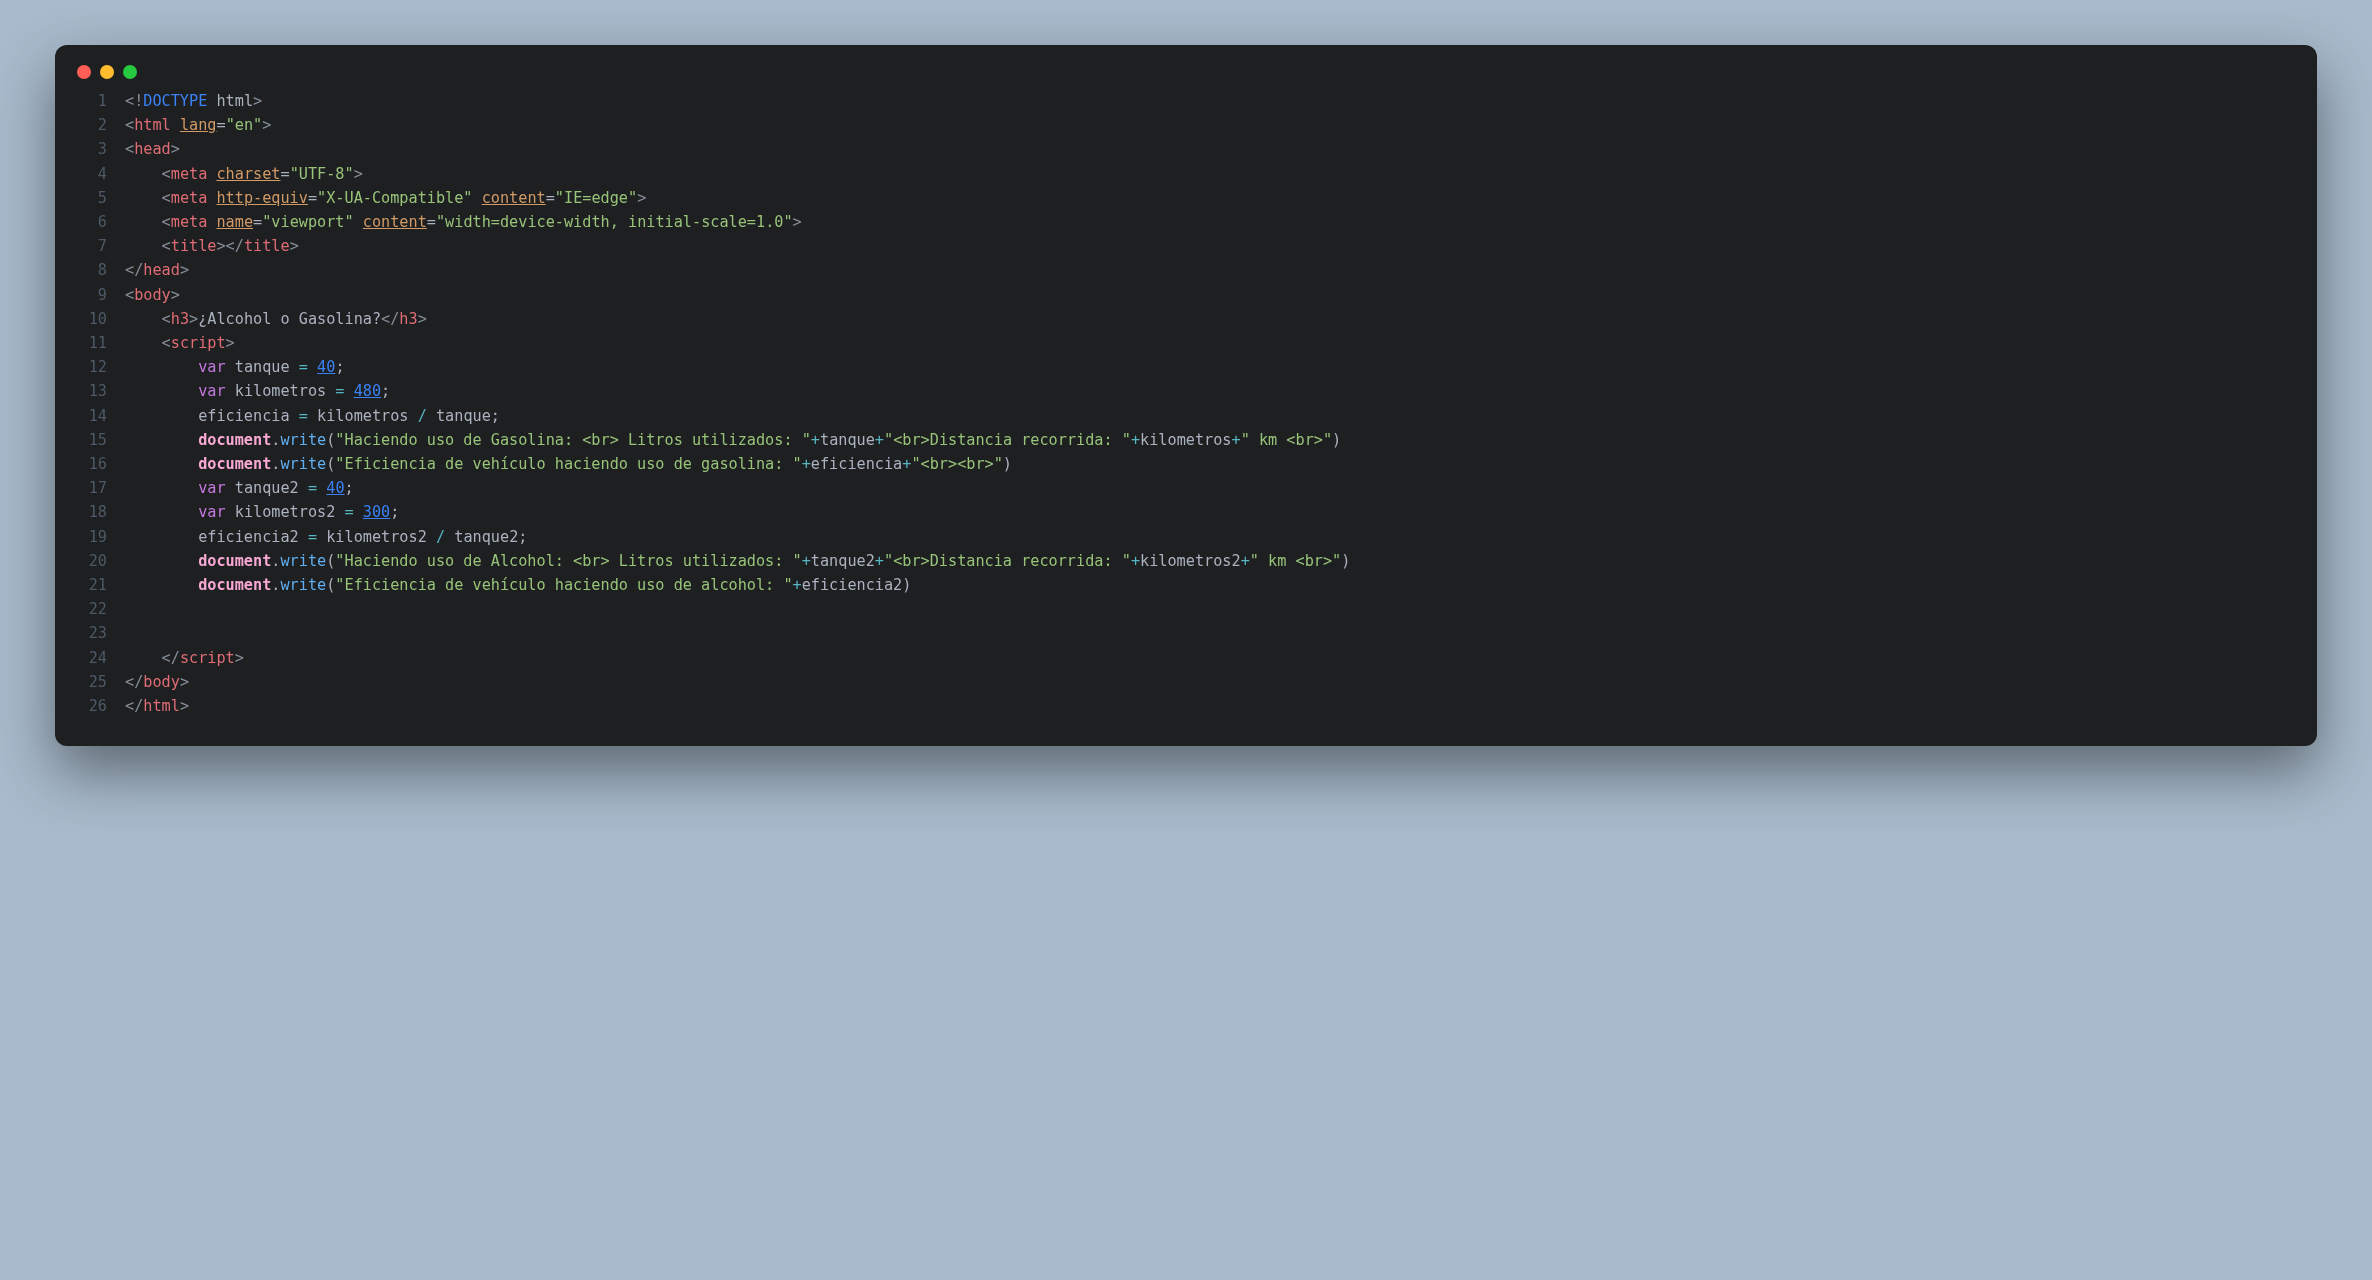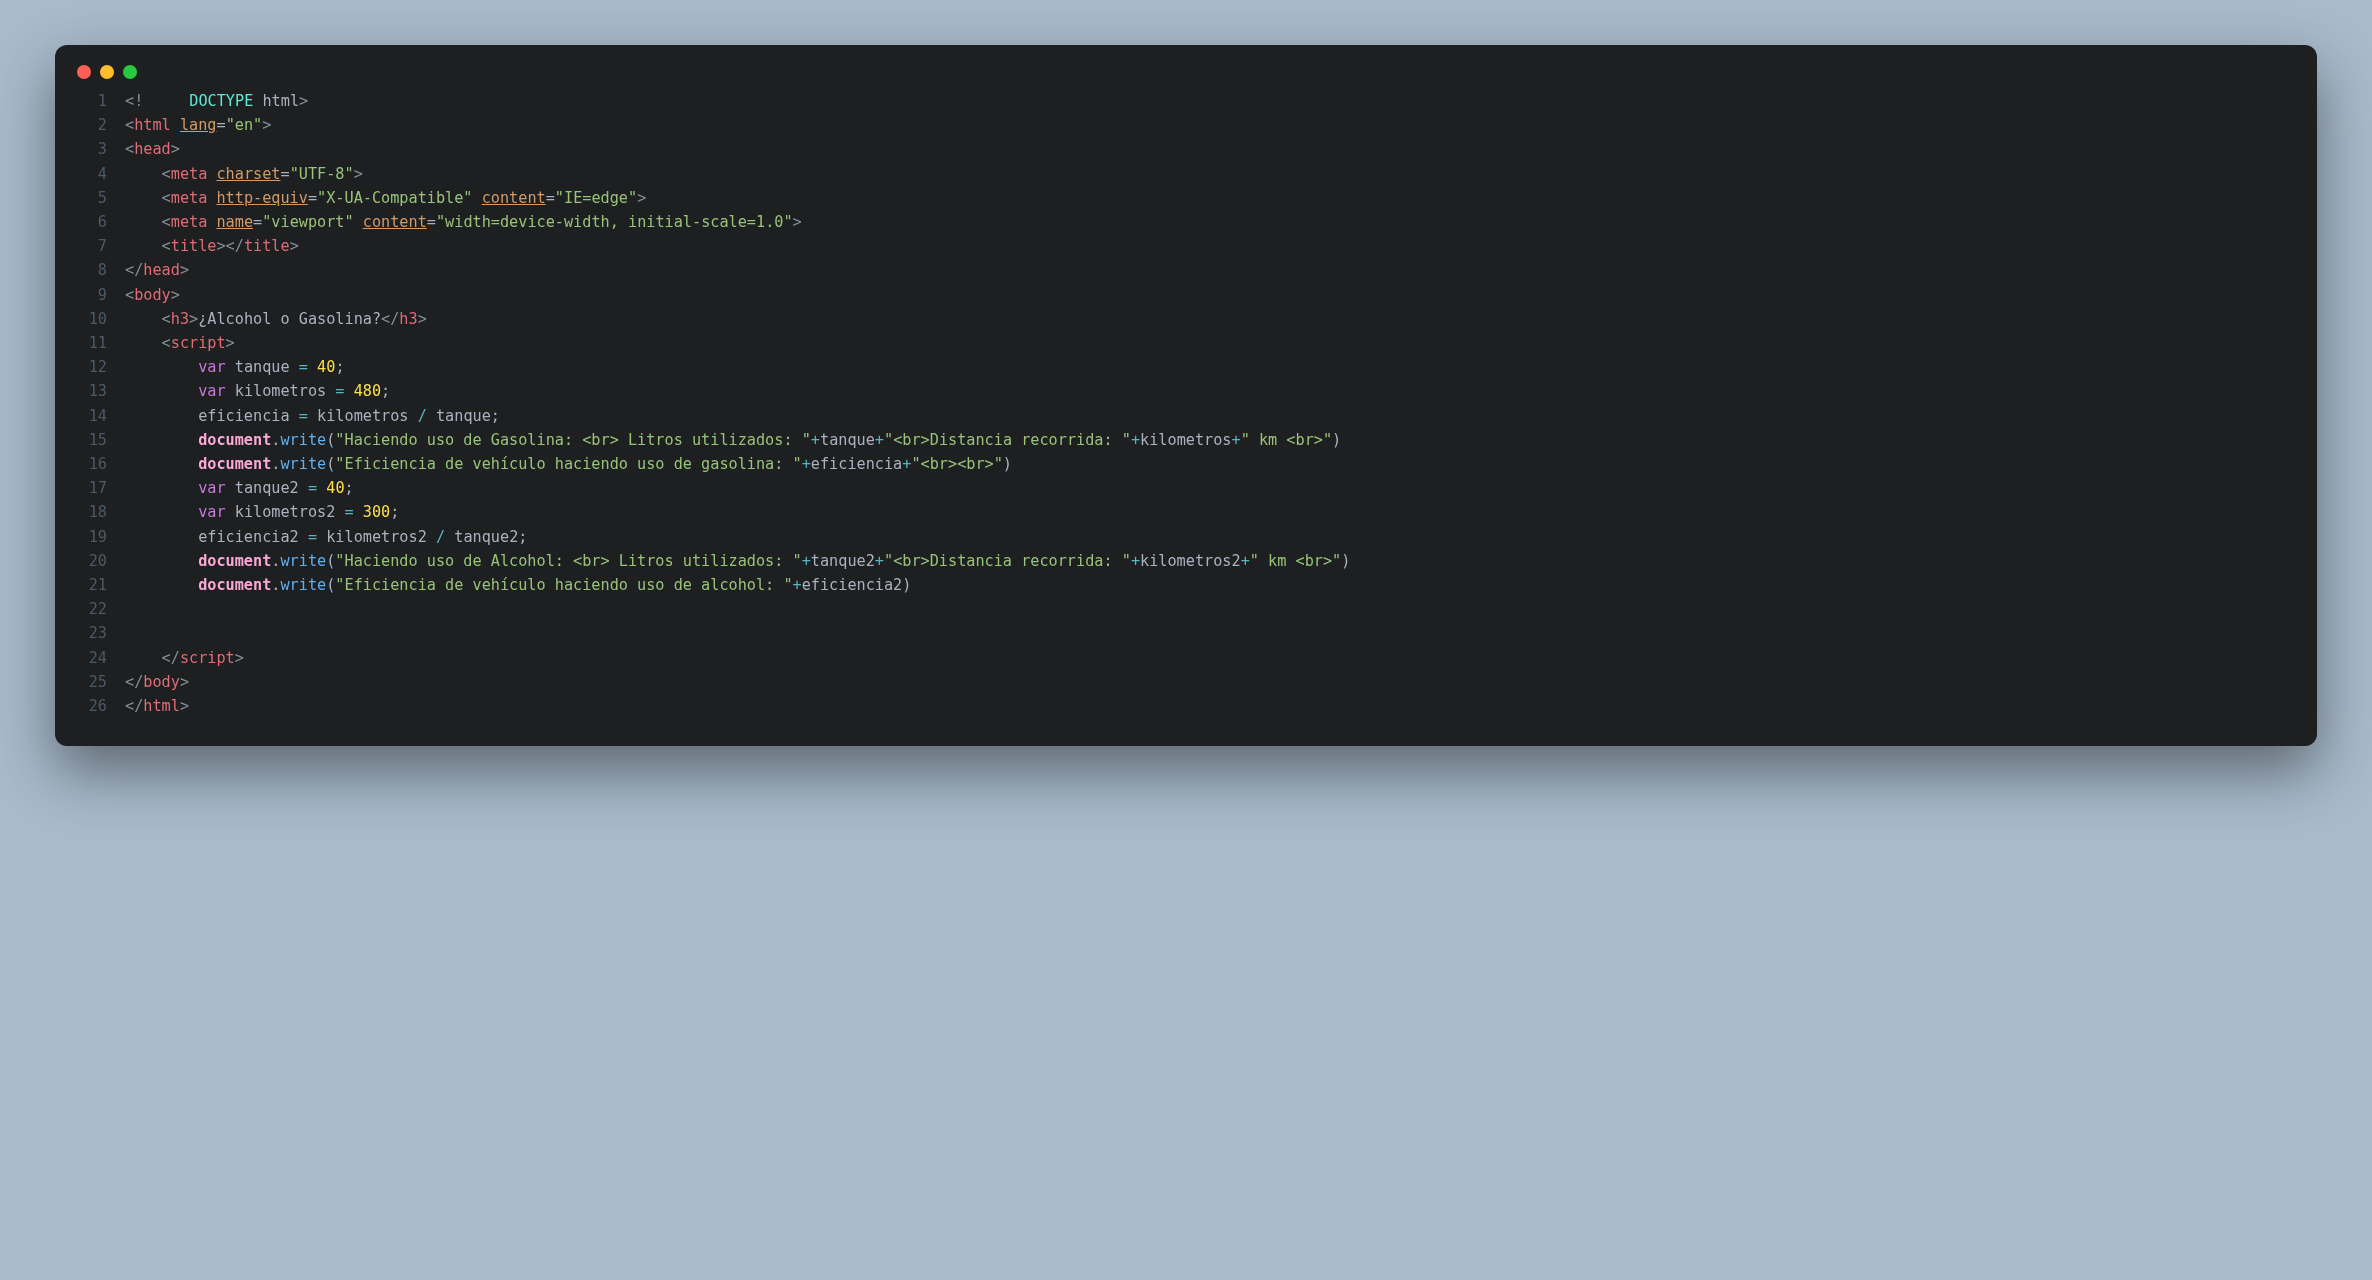--- a/index.html
+++ b/index.html
@@ -33,30 +33,30 @@
   }
   .row{display:flex;}
   .ln{
     width:52px;text-align:right;color:#4d5a66;padding-right:18px;
     user-select:none;flex-shrink:0;
   }
   .content{flex:1;}
   
   .p   {color:#848e98;}        
   .doc {color:#848e98;}        
-  .kw  {color:#5eead4;margin-left:46px;}        
+  .kw  {color:#3b82f6;}        
   .tag {color:#e06c75;}        
   .attr{color:#d19a66;text-decoration:underline;}        
   .eq  {color:#abb2bf;}
   .str {color:#98c379;}        
   .txt {color:#abb2bf;}        
   .jkw {color:#c678dd;margin-top:12px;}        
   .jvar{color:#f9a8d4;font-weight:bold;}        
   .jfn {color:#61afef;margin-top:18px;}        
-  .jnum{color:#fde047;}
+  .jnum{color:#3b82f6;text-decoration:underline;}
   .jop {color:#56b6c2;}
   .jpun{color:#abb2bf;}
 </style>
 </head>
 <body>
 
 <div class="window">
   <div class="titlebar">
     <div class="dot red"></div>
     <div class="dot yellow"></div>

